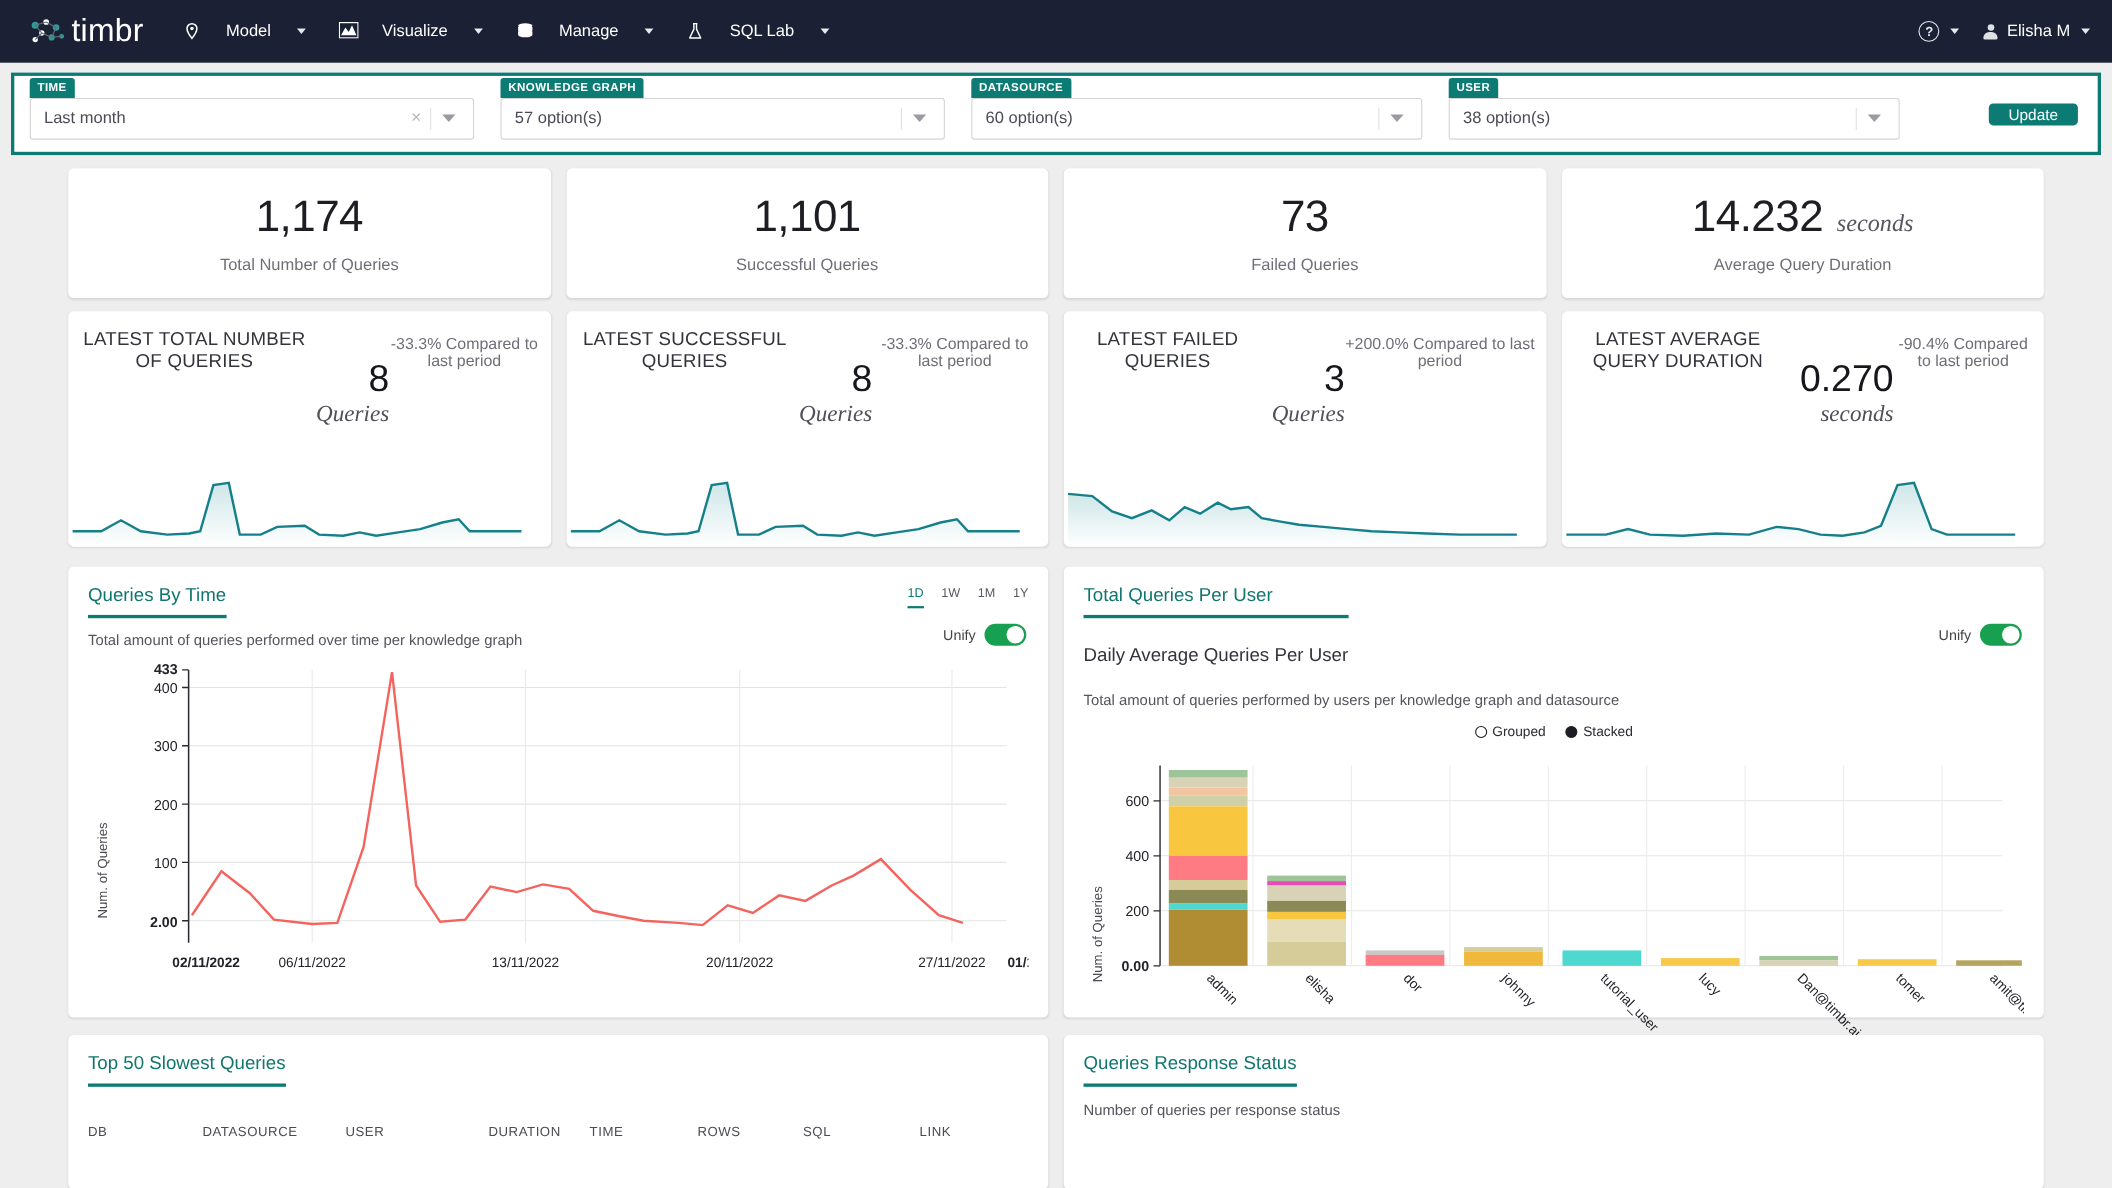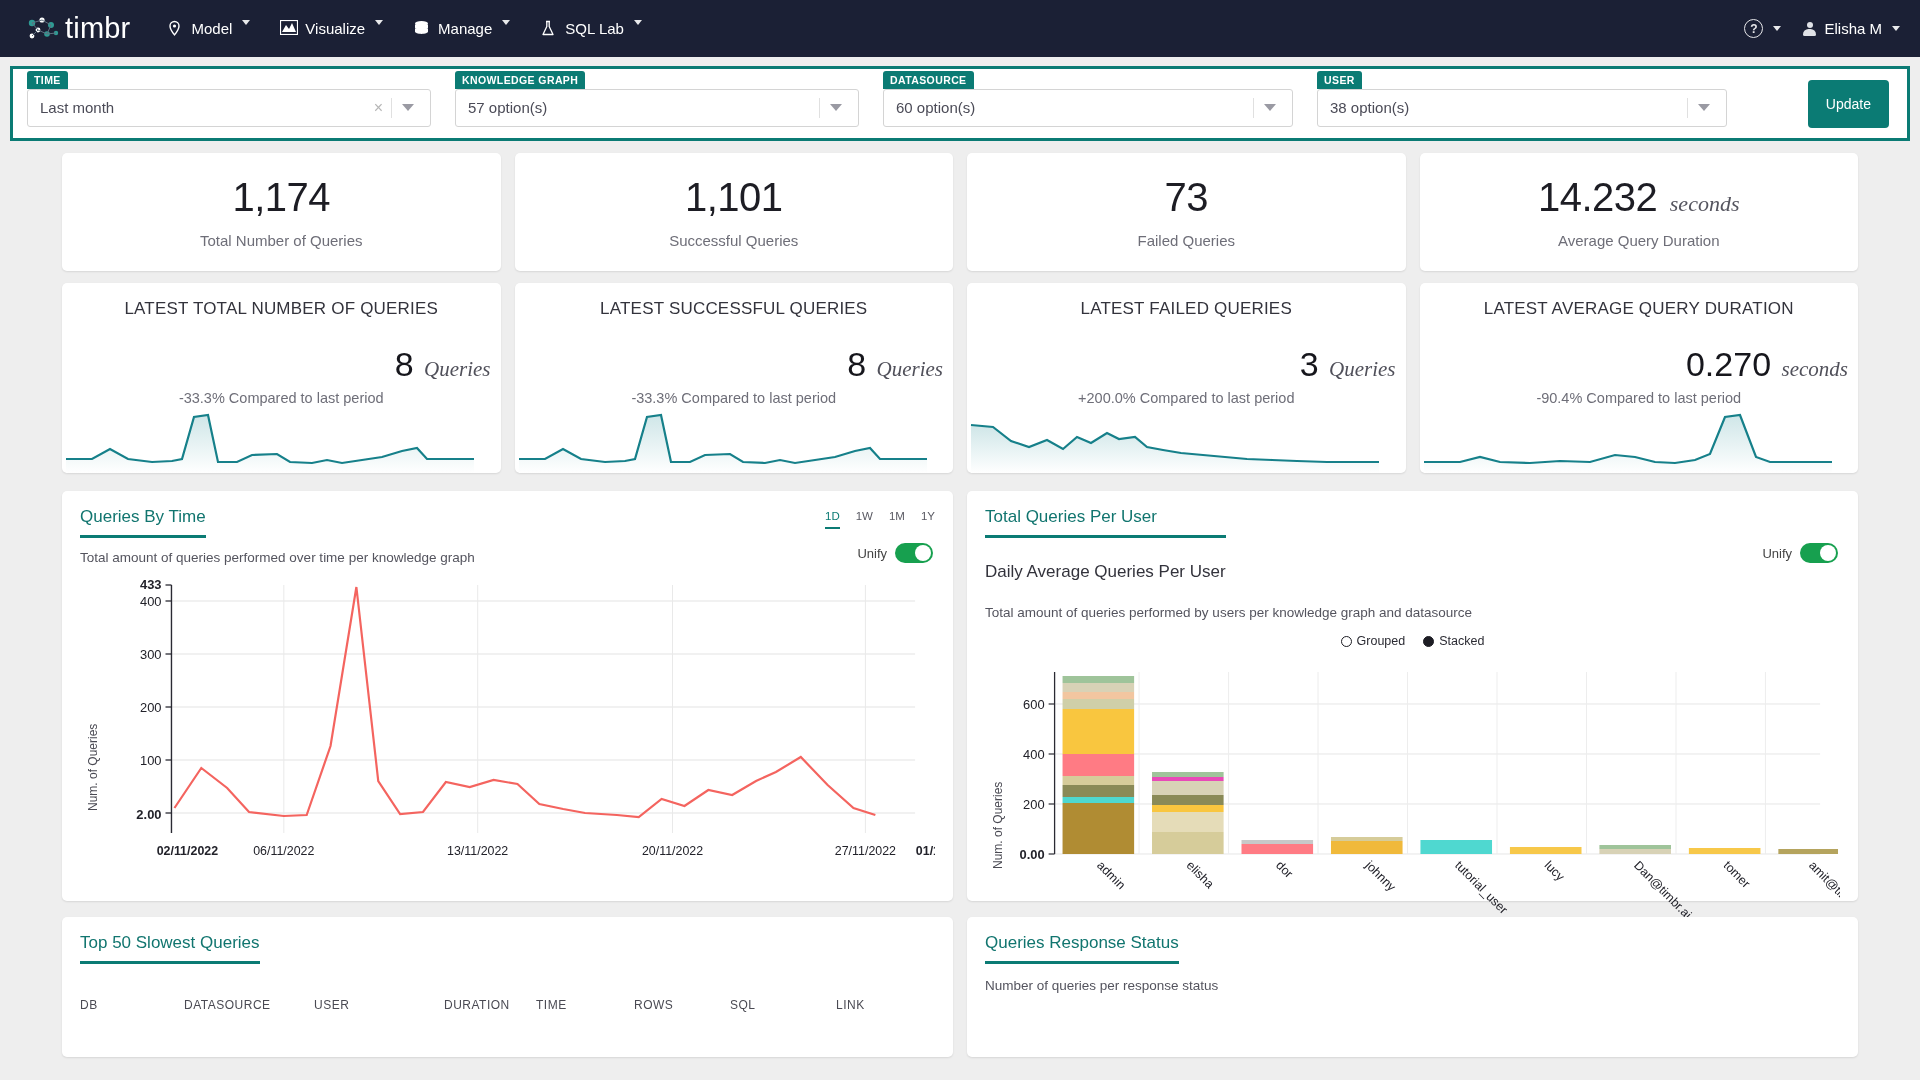--- a/index.html
+++ b/index.html
@@ -17,21 +17,21 @@
     display: flex;
     align-items: center;
     padding: 0 18px;
     position: relative;
   }
   .brand { display: flex; align-items: center; gap: 5px; margin-right: 34px; margin-left: 8px;}
   .brand-mark { width: 34px; height: 26px; position: relative; }
   .brand-text { color: #ffffff; font-size: 29px; letter-spacing: .2px; font-weight: 300; }
   .nav-items { display: flex; align-items: center; gap: 26px; }
   .nav-item {
-    display: flex; gap: 8px;
+    display: flex; align-items: center; gap: 22px;
     color: #ffffff; font-size: 15px; cursor: pointer; padding: 6px 2px;
   }
   .nav-ico { width: 17px; height: 17px; display:inline-block; position: relative; flex: 0 0 auto;}
   .caret {
     width: 0; height: 0; border-left: 4.5px solid transparent;
     border-right: 4.5px solid transparent; border-top: 5px solid #ffffff;
     margin-left: 2px; opacity: .9;
   }
   .nav-right {
     position: absolute; right: 20px; top: 0; height: 57px;
@@ -88,42 +88,42 @@
   .fs-value { flex: 1; white-space: nowrap; overflow: hidden; }
   .fs-clear { color: #b6b6b6; font-size: 16px; padding: 0 8px; cursor: pointer; }
   .fs-divider { width: 1px; height: 20px; background: #e0e0e0; }
   .fs-caret {
     width: 0; height: 0; border-left: 6px solid transparent;
     border-right: 6px solid transparent; border-top: 7px solid #9a9aa3;
     margin: 0 10px; cursor: pointer;
   }
   .update-btn {
     background: #0b7b74; color: #fff; border: none; border-radius: 4px;
-    height: 48px; padding: 0 18px; font-size: 14px; cursor: pointer;
+    height: 20px; padding: 0 18px; font-size: 14px; cursor: pointer;
     font-family: "Liberation Sans", sans-serif; margin-left: auto; margin-right: 4px;
   }
 
   
   .kpi-row {
     display: flex; gap: 14px; margin: 12px 62px 0 62px;
   }
   .card {
     background: #fff; border-radius: 5px;
     box-shadow: 0 1px 2px rgba(0,0,0,.10);
     flex: 1;
   }
   .kpi-big { height: 118px; display: flex; flex-direction: column;
              align-items: center; justify-content: center; }
   .kpi-number { font-size: 40px; color: #1d1d24; font-weight: 400; letter-spacing: -.5px;}
   .kpi-unit { font-size: 22px; color: #55555f; font-style: italic; margin-left: 8px; font-family: "Liberation Serif", serif;}
   .kpi-caption { font-size: 15px; color: #6e6e78; margin-top: 12px; }
 
   
   .latest-row { display: flex; gap: 14px; margin: 12px 62px 0 62px; }
-  .latest-card { height: 190px; padding: 16px 10px 0 10px; display:flex; flex-direction:column; position: relative; overflow:hidden;}
+  .latest-card { height: 214px; padding: 16px 10px 0 10px; display:flex; flex-direction:row; position: relative; overflow:hidden;}
   .latest-title { text-align: center; font-size: 17px; color: #33333c; letter-spacing: .2px;}
   .latest-val { text-align: right; margin-top: 26px; }
   .latest-num { font-size: 34px; color: #16161c; font-weight: 500; }
   .latest-unit { font-size: 21px; color: #50505a; font-style: italic; margin-left: 6px; font-family: "Liberation Serif", serif;}
   .latest-cmp { text-align: center; font-size: 14.5px; color: #6e6e78; margin-top: 6px; }
   .spark { position: absolute; left: 0; right: 0; bottom: 0; height: 66px; }
 
   
   .chart-row { display: flex; gap: 14px; margin: 18px 62px 0 62px; }
   .chart-card { padding: 16px 18px 10px 18px; position: relative; height: 410px; }

